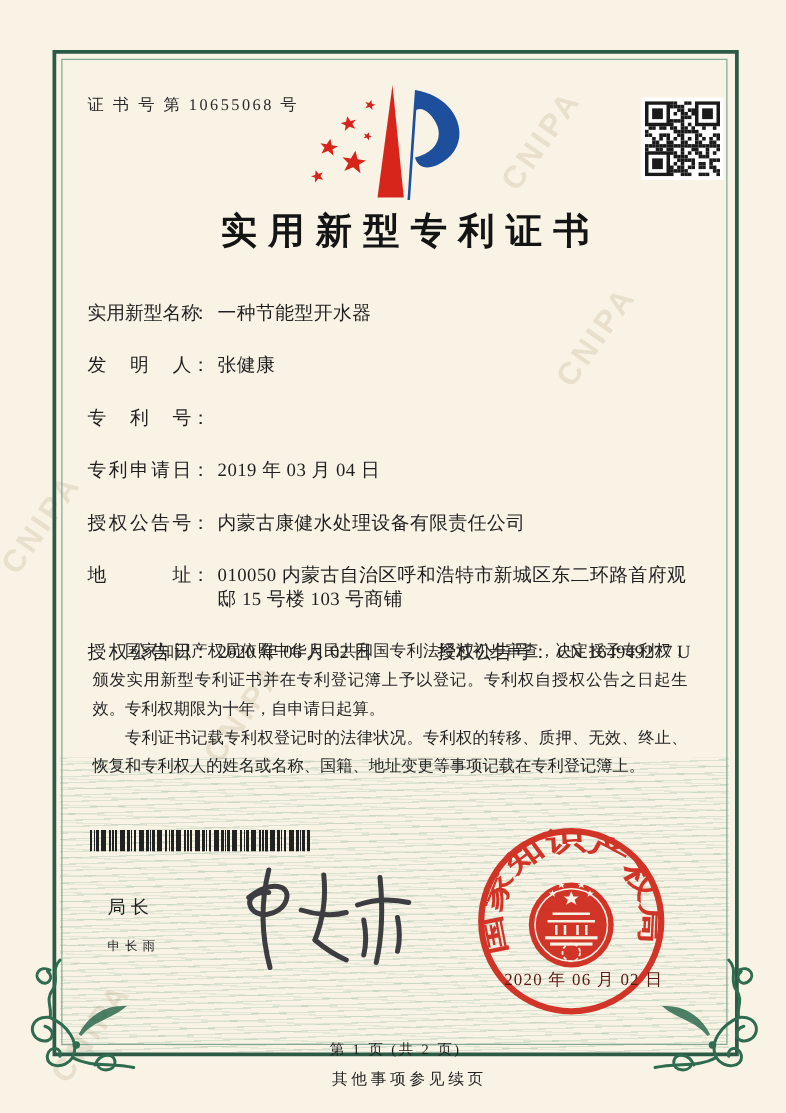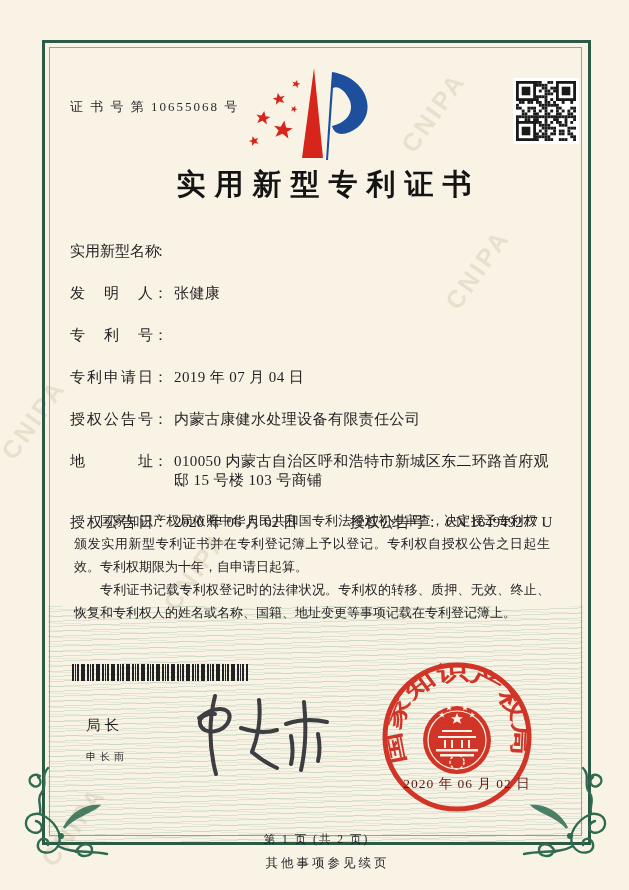--- a/index.html
+++ b/index.html
@@ -11,21 +11,21 @@
   .frame-inner{left:49px;top:47px;width:531px;height:787px;border:1px solid #88a995;z-index:1;}
   
   .guilloche{left:48px;top:606px;width:535px;height:236px;z-index:0;
     background-image:
       repeating-linear-gradient(178deg, rgba(110,160,125,.22) 0 1px, rgba(0,0,0,0) 1px 5px),
       repeating-linear-gradient(182deg, rgba(110,160,125,.14) 0 1px, rgba(0,0,0,0) 1px 7px);}
   
   .wm{font-family:"Liberation Sans","DejaVu Sans",sans-serif;font-weight:bold;font-size:25px;
       letter-spacing:3px;color:rgba(164,146,106,.20);transform:rotate(-55deg);z-index:0;}
   
-  .certno{left:70px;top:98px;font-size:13px;letter-spacing:2px;color:#2a2a2a;z-index:2;}
+  .certno{left:70px;top:75px;font-size:13px;letter-spacing:2px;color:#2a2a2a;z-index:2;}
   .logo{left:238px;top:68px;z-index:2;}
   .qr{left:513px;top:78px;width:66px;height:66px;background:#fff;z-index:2;padding:0;}
   .qr svg{margin:3px;}
   .title{left:42px;top:165px;width:549px;text-align:center;font-size:29px;font-weight:bold;
          letter-spacing:9px;padding-left:24px;box-sizing:border-box;color:#141414;z-index:2;}
   
   .fields{left:70px;top:242px;width:482px;font-size:15px;z-index:2;}
   .frow{display:flex;align-items:flex-start;line-height:19px;margin-bottom:23px;}
   .flabel{width:83px;text-align:justify;text-align-last:justify;flex:0 0 83px;white-space:nowrap;}
   .fcolon{flex:0 0 auto;margin-right:6px;}
@@ -258,34 +258,35 @@
       <rect x="2.8" y="42.8" width="14.4" height="14.4" fill="#fff"></rect>
       <rect x="5.7" y="45.7" width="8.6" height="8.6"></rect>
     </svg></div>
 
 <div class="abs title">实用新型专利证书</div>
 
 <div class="abs fields">
   <div class="frow">
     <span class="flabel">实用新型名称</span>
       <span class="fcolon">：</span>
+    <span class="fvalue">一种节能型开水器</span>
   </div>
   <div class="frow">
     <span class="flabel">发明人</span>
       <span class="fcolon">：</span>
     <span class="fvalue">张健康</span>
   </div>
   <div class="frow">
     <span class="flabel">专利号</span>
       <span class="fcolon">：</span>
   </div>
   <div class="frow">
     <span class="flabel">专利申请日</span>
       <span class="fcolon">：</span>
-    <span class="fvalue">2019 年 07 月 04 日</span>
+    <span class="fvalue">2019 年 03 月 04 日</span>
   </div>
   <div class="frow">
     <span class="flabel">授权公告号</span>
       <span class="fcolon">：</span>
     <span class="fvalue">内蒙古康健水处理设备有限责任公司</span>
   </div>
   <div class="frow">
     <span class="flabel">地址</span>
       <span class="fcolon">：</span>
     <span class="fvalue">010050 内蒙古自治区呼和浩特市新城区东二环路首府观邸 15 号楼 103 号商铺</span>

